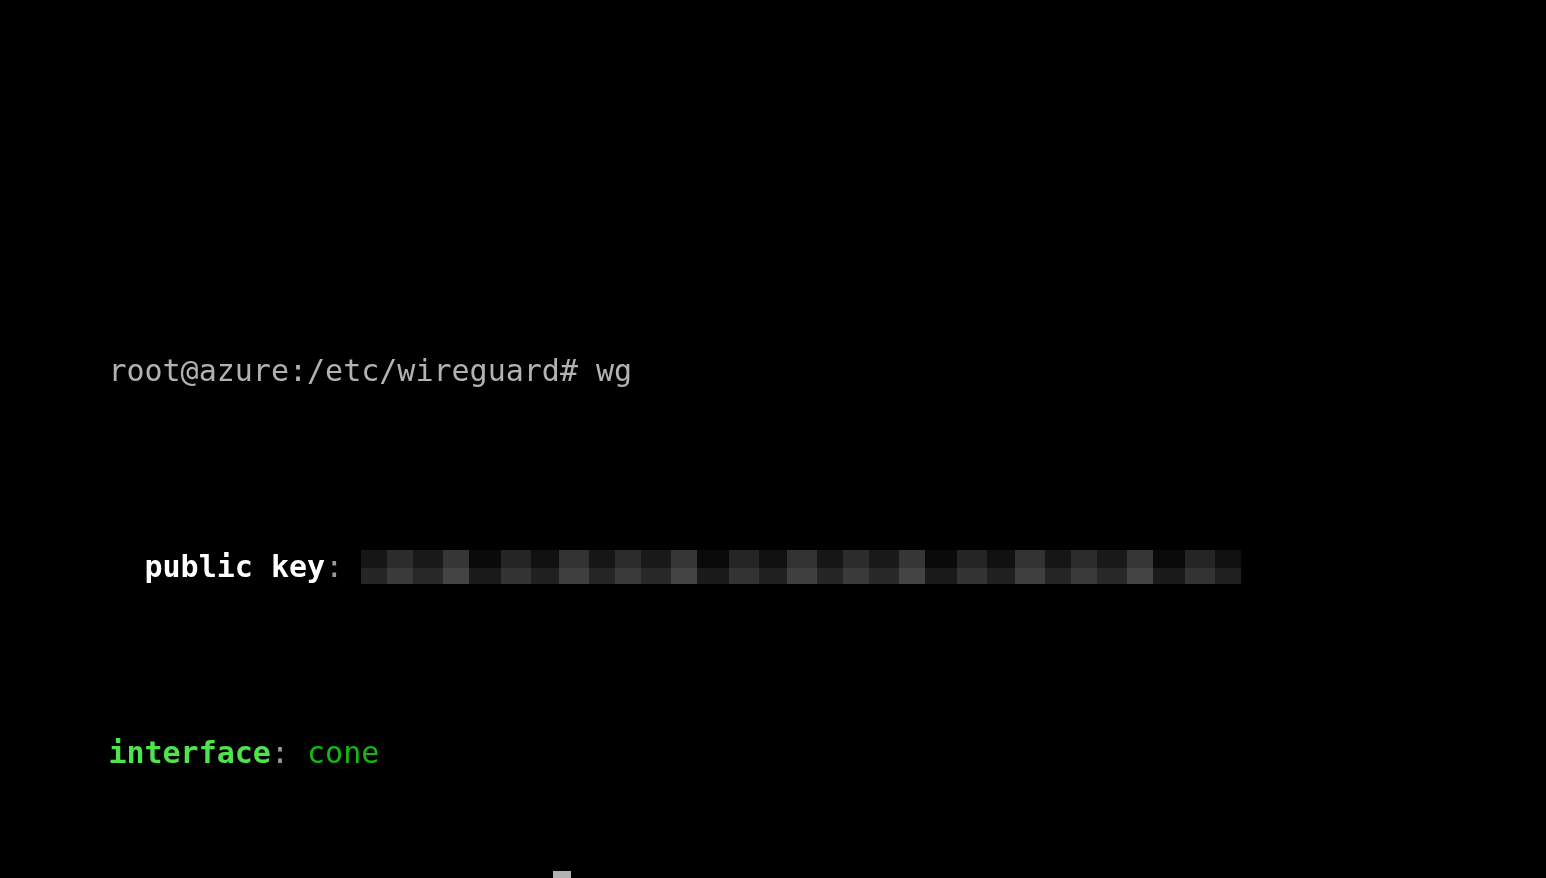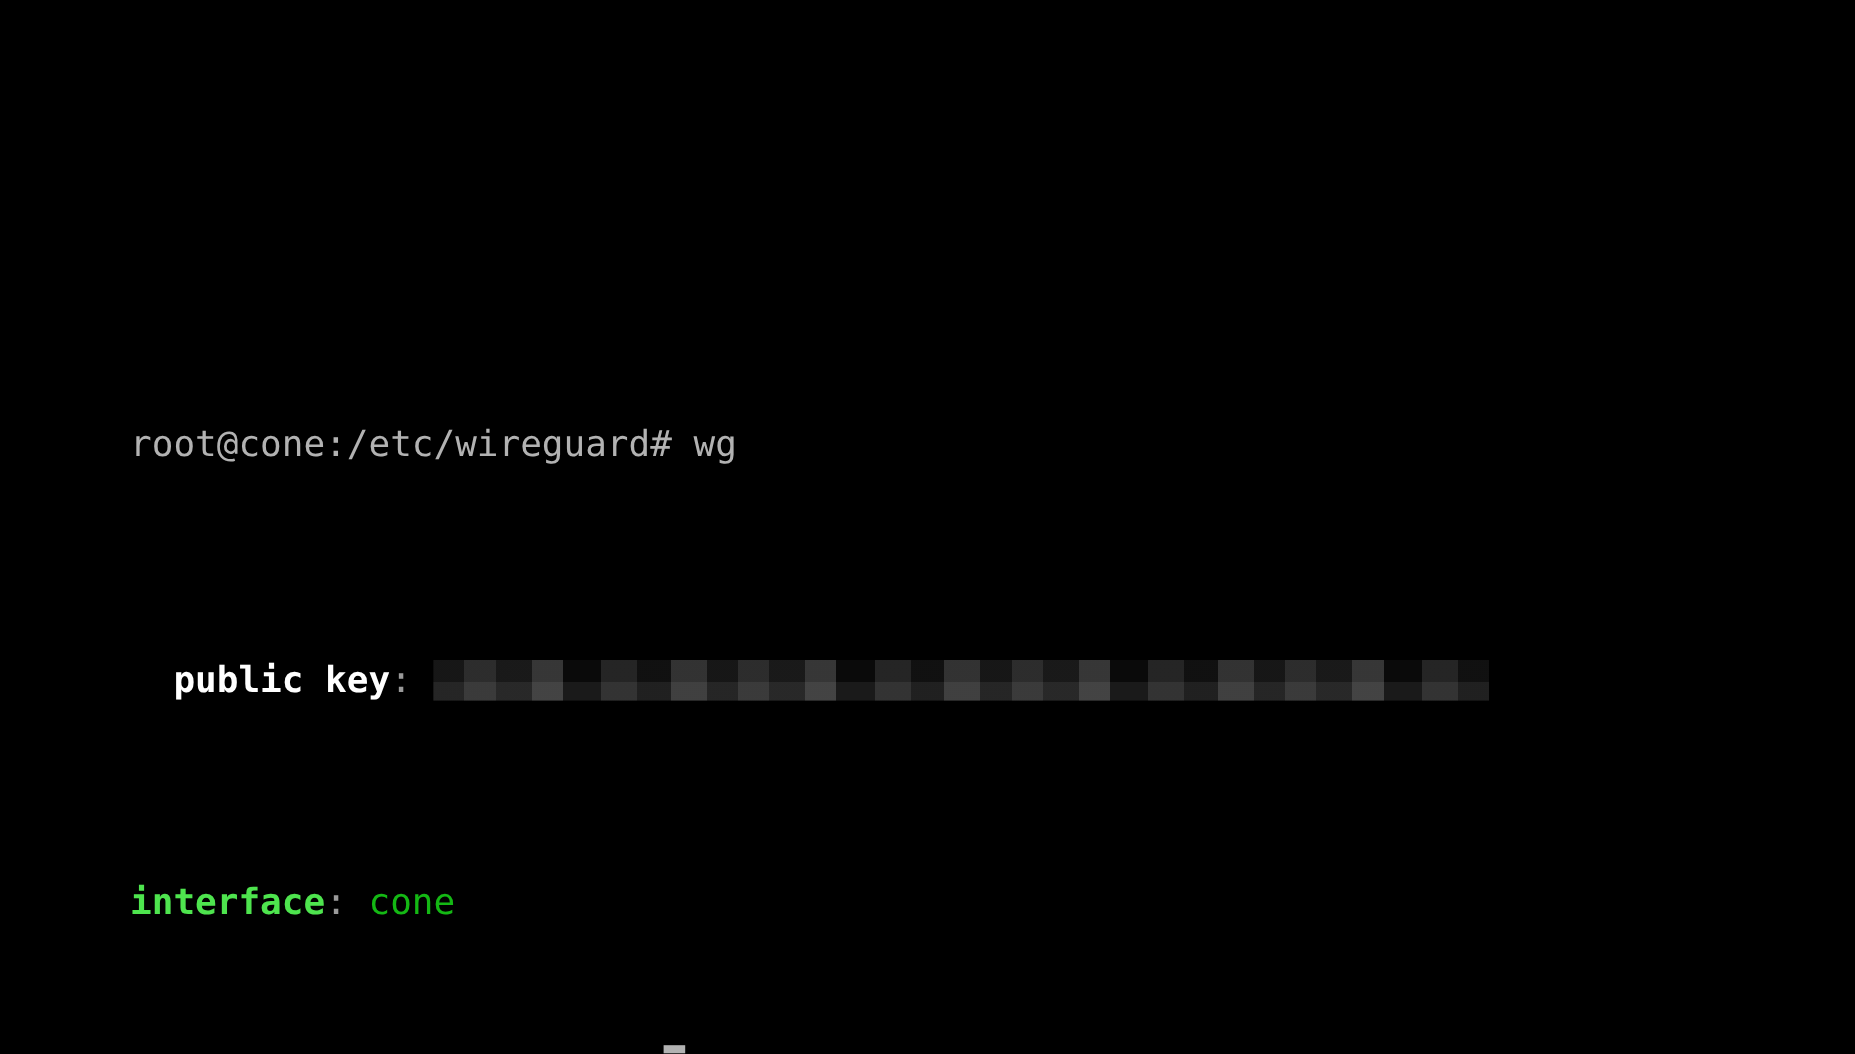--- a/index.html
+++ b/index.html
@@ -87,21 +87,21 @@
 <div id="terminal">
   <div class="screen">
 
     
     <div class="line">
       <span class="c-default">&nbsp;</span>
     </div>
 
     
     <div class="line">
-      <span class="c-default">root@cone:/etc/wireguard#</span><span class="c-default"> </span><span class="c-default">wg</span>
+      <span class="c-default">root@azure:/etc/wireguard#</span><span class="c-default"> </span><span class="c-default">wg</span>
     </div>
 
     
     <div class="line">
       <span>  </span><span class="c-white">public key</span><span class="c-punct">:</span><span> </span><span class="redact redact-dark" style="width:880px;"><i></i></span>
     </div>
 
     
     <div class="line">
       <span class="c-green">interface</span><span class="c-punct">:</span><span> </span><span class="c-green2">cone</span>

